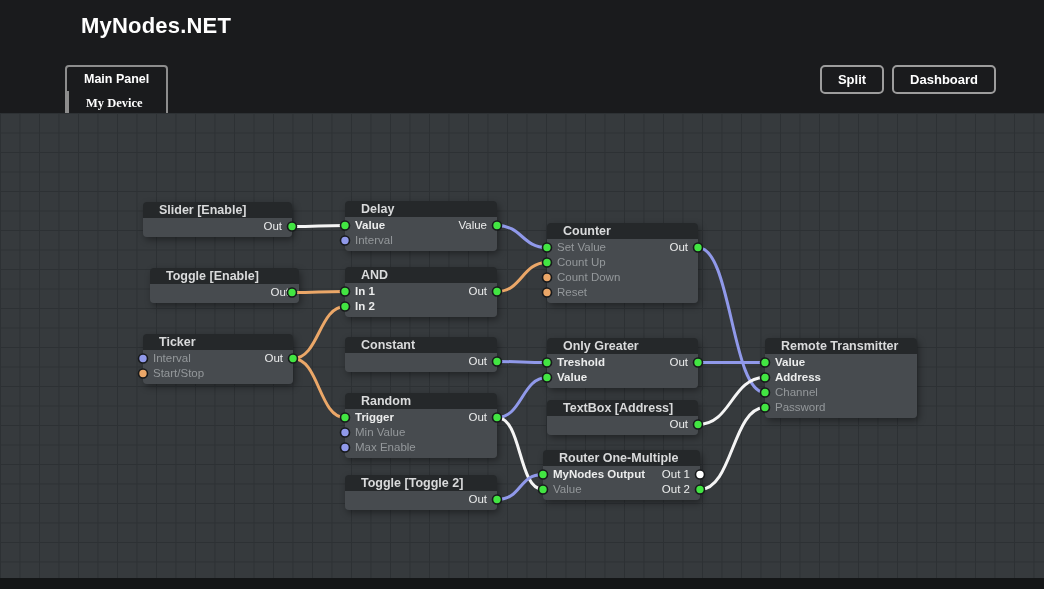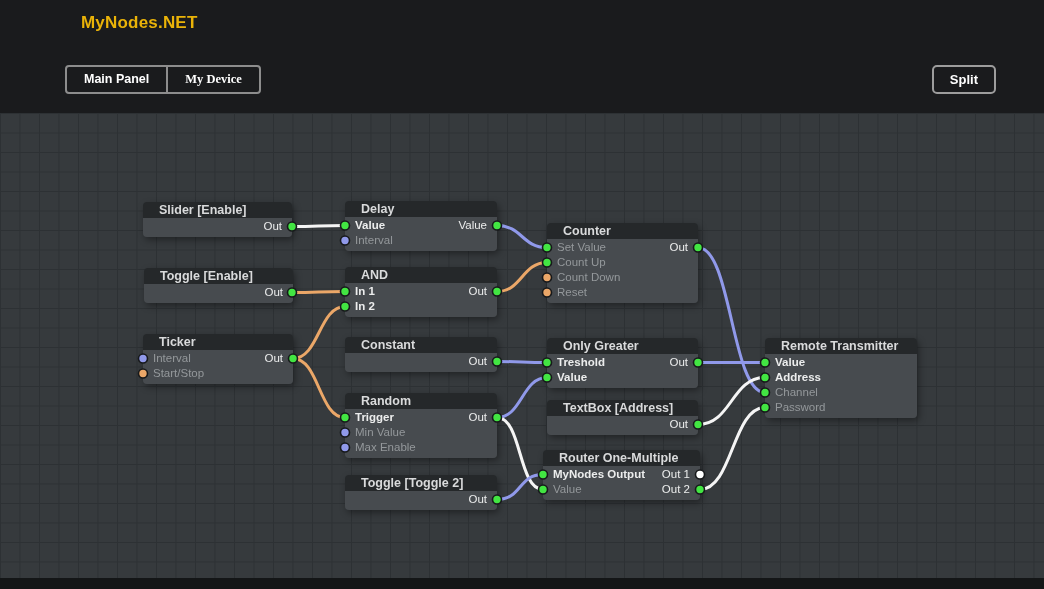--- a/index.html
+++ b/index.html
@@ -1,24 +1,24 @@
 <!DOCTYPE html>
 <html><head>
 <meta charset="utf-8">
 <style>
   html,body{margin:0;padding:0;width:1044px;height:589px;overflow:hidden;
     background:#1a1b1d;font-family:"Liberation Sans",sans-serif;}
   .stage{position:relative;width:1044px;height:589px;}
 
   
   .header{position:absolute;left:0;top:0;width:1044px;height:113px;background:#1a1b1d;}
-  .app-title{position:absolute;left:81px;top:13px;font-size:17px;font-weight:bold;
-    color:#eab308;letter-spacing:.2px;}
+  .app-title{position:absolute;left:81px;top:13px;font-size:22px;font-weight:bold;
+    color:#ffffff;letter-spacing:.2px;}
   .tab-group{position:absolute;left:65px;top:65px;display:inline-flex;
-    border:2px solid #8d8d8d;border-radius:4px;overflow:hidden;}
+    border:2px solid #8d8d8d;border-radius:4px;overflow:hidden;flex-direction:column;}
   .tab{padding:5px 17px;font-size:12.5px;font-weight:600;color:#fff;
     background:transparent;cursor:pointer;white-space:nowrap;}
   .tab + .tab{border-left:2px solid #8d8d8d;font-family:Liberation Serif, serif;}
   .header-actions{position:absolute;right:48px;top:65px;display:flex;gap:8px;}
   .hbtn{border:2px solid #9d9d9d;border-radius:5px;background:transparent;color:#fff;
     font-family:"Liberation Sans",sans-serif;font-size:13px;font-weight:700;
     padding:5px 16px;cursor:pointer;white-space:nowrap;}
 
   
   .canvas{position:absolute;left:0;top:113px;width:1044px;height:476px;
@@ -55,20 +55,21 @@
   <div class="header">
     <div class="app-title">MyNodes.NET</div>
 
     <div class="tab-group">
       <div class="tab">Main Panel</div>
       <div class="tab">My Device</div>
     </div>
 
     <div class="header-actions">
       <button class="hbtn">Split</button>
+      <button class="hbtn">Dashboard</button>
     </div>
   </div>
 
   <div class="canvas" id="graph-canvas">
     <svg class="links-layer" id="links-layer" width="1044" height="476" viewBox="0 0 1044 476">
         <path d="M 292 113.5 C 318.5 113.5, 318.5 112.5, 345 112.5" stroke="#f5f5f5" stroke-width="3" fill="none" stroke-linecap="round"></path>
         <path d="M 292 179.5 C 318.5 179.5, 318.5 178.5, 345 178.5" stroke="#eba768" stroke-width="3" fill="none" stroke-linecap="round"></path>
         <path d="M 293 245.5 C 319 245.5, 319 193.5, 345 193.5" stroke="#eba768" stroke-width="3" fill="none" stroke-linecap="round"></path>
         <path d="M 293 245.5 C 319 245.5, 319 304.5, 345 304.5" stroke="#eba768" stroke-width="3" fill="none" stroke-linecap="round"></path>
         <path d="M 497 112.5 C 522 112.5, 522 134.5, 547 134.5" stroke="#9099ea" stroke-width="3" fill="none" stroke-linecap="round"></path>
@@ -117,21 +118,21 @@
         <circle cx="765" cy="294.5" r="4.5" fill="#42e542" stroke="#17191b" stroke-width="1.6"></circle>
       </svg>
   <div class="node" style="left: 143px; top: 89px; width: 149px;">
         <div class="node-title">Slider [Enable]</div>
         <div class="node-body">
           <div class="prow">
             <span class="plabel-out">Out</span>
           </div>
         </div>
       </div>
-      <div class="node" style="left: 144px; top: 155px; width: 149px;">
+      <div class="node" style="left: 150px; top: 155px; width: 149px;">
         <div class="node-title">Toggle [Enable]</div>
         <div class="node-body">
           <div class="prow">
             <span class="plabel-out">Out</span>
           </div>
         </div>
       </div>
       <div class="node" style="left: 143px; top: 221px; width: 150px;">
         <div class="node-title">Ticker</div>
         <div class="node-body">

